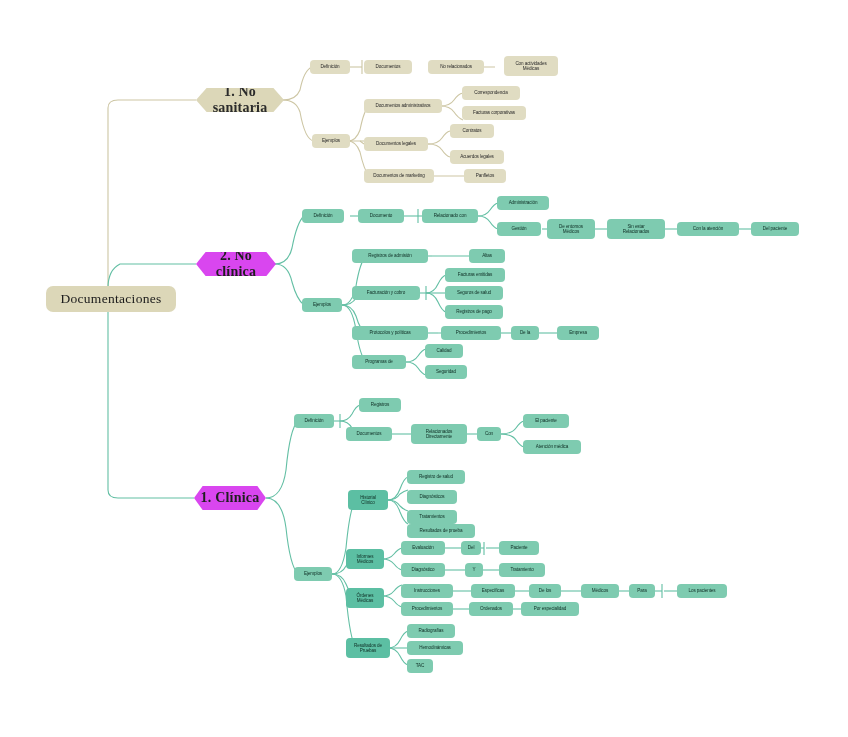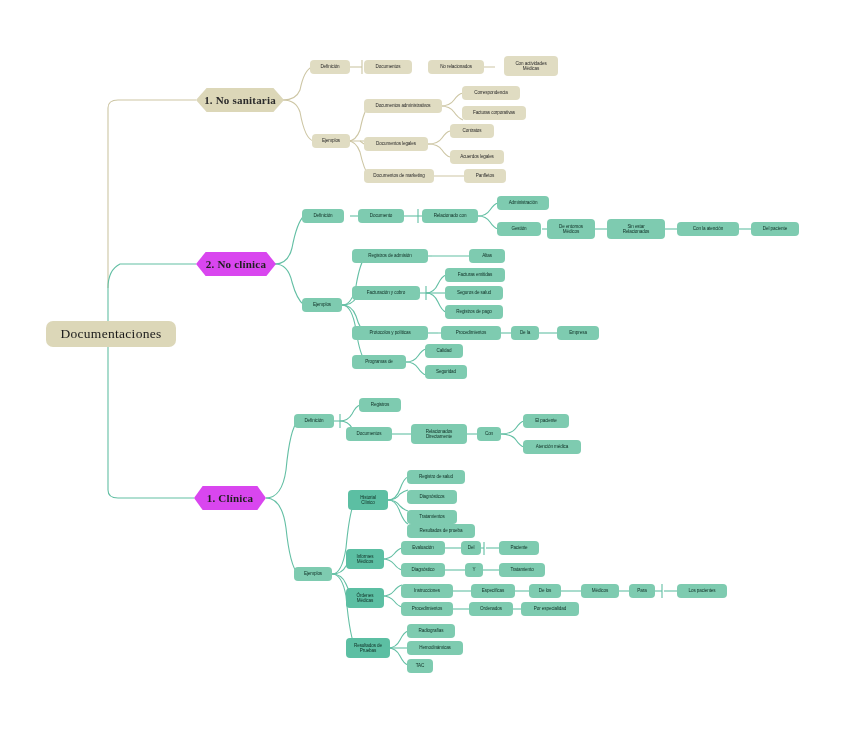--- a/index.html
+++ b/index.html
@@ -34,21 +34,21 @@
     font-size:13.5px;
     border-radius:7px;
     font-family:"Liberation Serif","DejaVu Serif",serif;
     letter-spacing:.3px;
   }
 
   
   .hex{
     color:#1f1f1f;
     font-weight:bold;
-    font-size:11px;
+    font-size:14px;
     border-radius:0;
     clip-path:polygon(12% 0%,88% 0%,100% 50%,88% 100%,12% 100%,0% 50%);
     font-family:"Liberation Serif","DejaVu Serif",serif;
     letter-spacing:.2px;
   }
   .hex.beige{background:#dcd7b8;}
   .hex.teal{background:#d946ef;}
 
   
   .beige{background:#e0dcc2;color:#2b2b2b;}
@@ -178,21 +178,21 @@
       <path d="M664,591 L678,591"></path>
       <path d="M452,609 L470,609"></path>
       <path d="M512,609 L522,609"></path>
 
       <path d="M388,648 Q396,648 400,640 Q404,632 408,631"></path>
       <path d="M388,648 L408,648"></path>
       <path d="M388,648 Q396,648 400,656 Q404,664 408,665"></path>
     </g>
   </svg>
 
-  <div class="node root" style="left:46px;top:286px;width:130px;height:26px;margin-top:35px;">Documentaciones</div>
+  <div class="node root" style="left:46px;top:286px;width:130px;height:26px;">Documentaciones</div>
 
   <div class="node hex beige" style="left:196px;top:88px;width:88px;height:24px;">1. No sanitaria</div>
 
   <div class="node beige lbl" style="left:310px;top:60px;width:40px;height:14px;">Definición</div>
   <div class="node beige lbl" style="left:364px;top:60px;width:48px;height:14px;">Documentos</div>
   <div class="node beige lbl" style="left:428px;top:60px;width:56px;height:14px;">No relacionados</div>
   <div class="node beige lbl" style="left:504px;top:56px;width:54px;height:20px;">Con actividades
 Médicas</div>
 
   <div class="node beige lbl" style="left:312px;top:134px;width:38px;height:14px;">Ejemplos</div>

